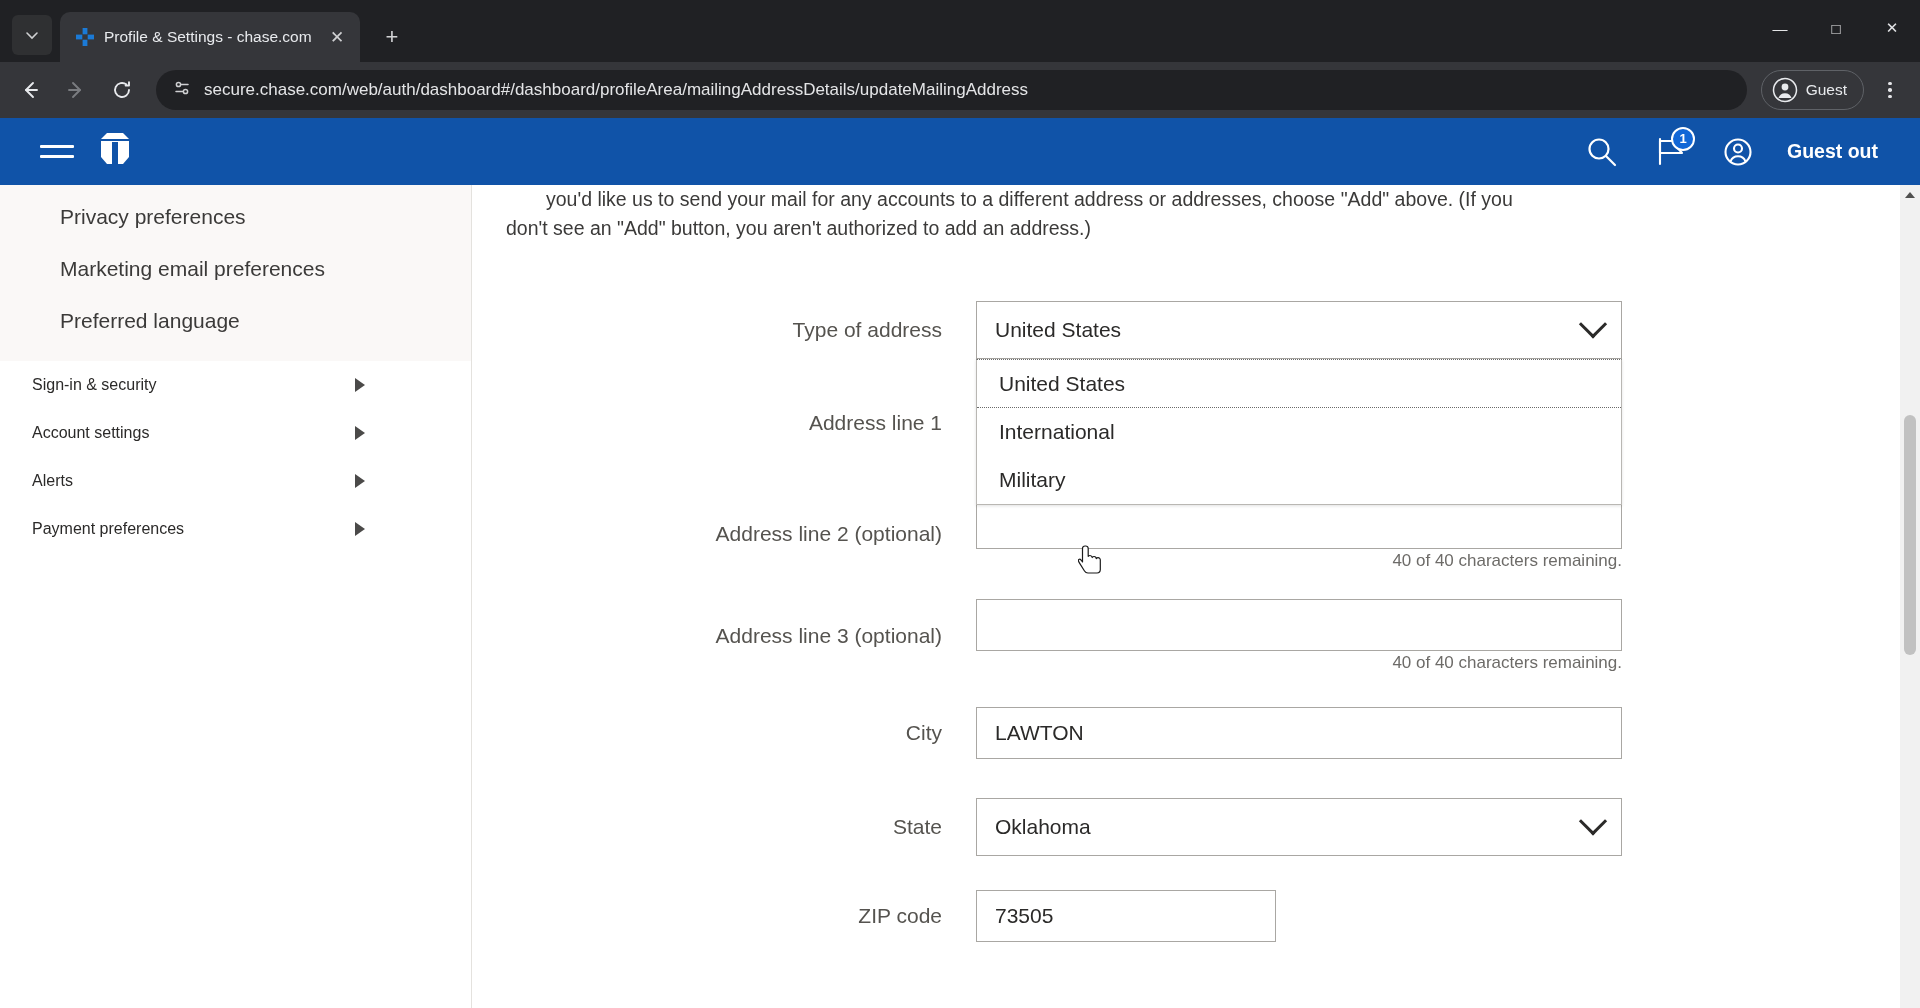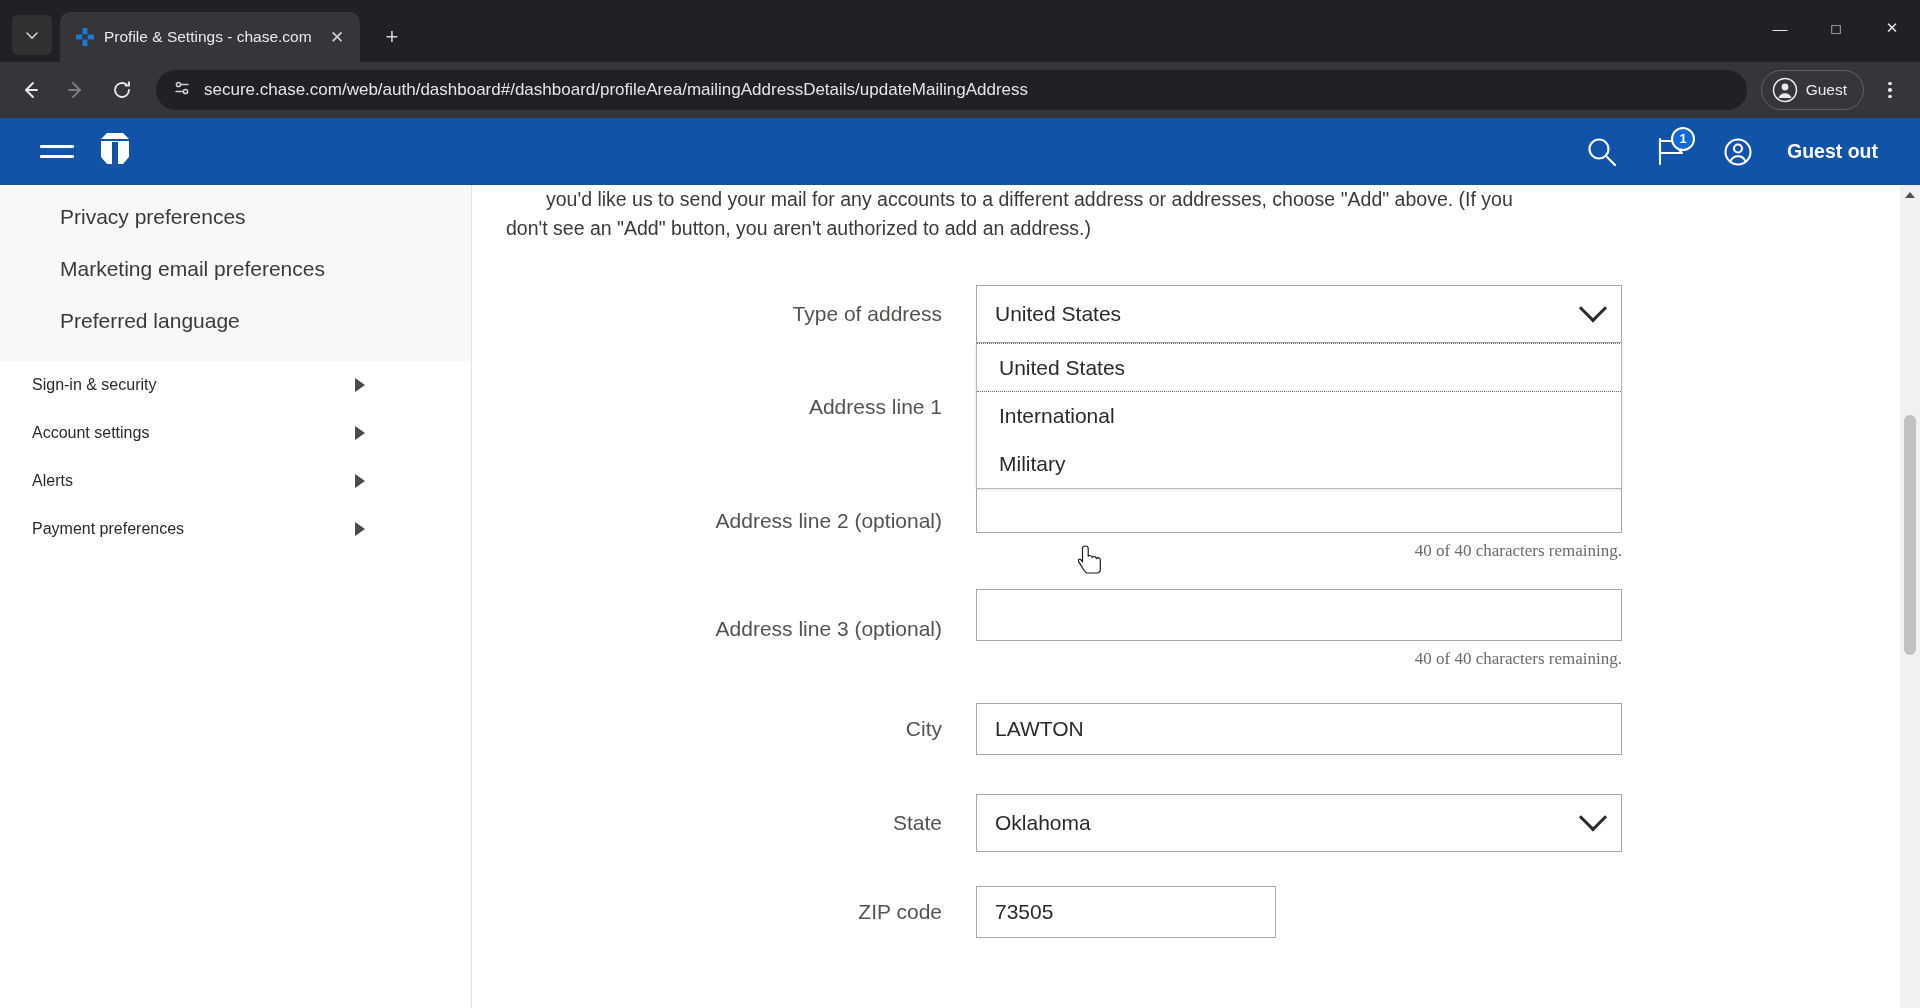--- a/index.html
+++ b/index.html
@@ -129,21 +129,21 @@
 
   .content {
     flex: 1; background: #ffffff; position: relative; padding: 0;
     overflow: hidden;
   }
   .intro-text {
     position: absolute; left: 34px; top: 0; width: 1140px;
     font-size: 19.5px; color: #3b3a39; line-height: 29px;
   }
   .intro-line1 { color: #3b3a39; margin-left: 40px; }
-  .form { position: absolute; left: 0; top: 100px; width: 100%; }
+  .form { position: absolute; left: 0; top: 116px; width: 100%; }
   .row { display: flex; align-items: center; margin-bottom: 0; position: relative; }
   .row-label {
     width: 504px; flex: 0 0 504px; text-align: right; padding-right: 34px;
     font-size: 21px; color: #55534f;
   }
   .field { position: relative; }
   .input-box {
     width: 646px; height: 52px; border: 1px solid #a9a7a3; background: #fff;
     display: flex; align-items: center; padding: 9px 18px;
     font-size: 21px; color: #2b2a29;
@@ -153,21 +153,21 @@
     width: 646px; height: 58px; border: 1px solid #a9a7a3; background: #fff;
     display: flex; align-items: center; justify-content: space-between;
     padding: 0 18px; font-size: 21px; color: #2b2a29;
   }
   .chev {
     width: 20px; height: 20px; border-right: 3px solid #2b2a29;
     border-bottom: 3px solid #2b2a29; transform: rotate(45deg) translate(-4px,-4px);
   }
   .helper {
     font-size: 17px; color: #6d6b68; text-align: right;
-    width: 646px; margin-top: 8px; font-family: Liberation Serif, serif;
+    width: 646px; margin-top: 2px;
   }
   .spacer-sm { height: 22px; }
 
   
   .dropdown {
     position: absolute; left: 0; top: 58px; width: 646px;
     background: #ffffff; border: 1px solid #b9b7b3;
     border-top: 1px dotted #6a6a6a;
     box-shadow: 0 1px 3px rgba(0,0,0,.12); z-index: 60;
   }

